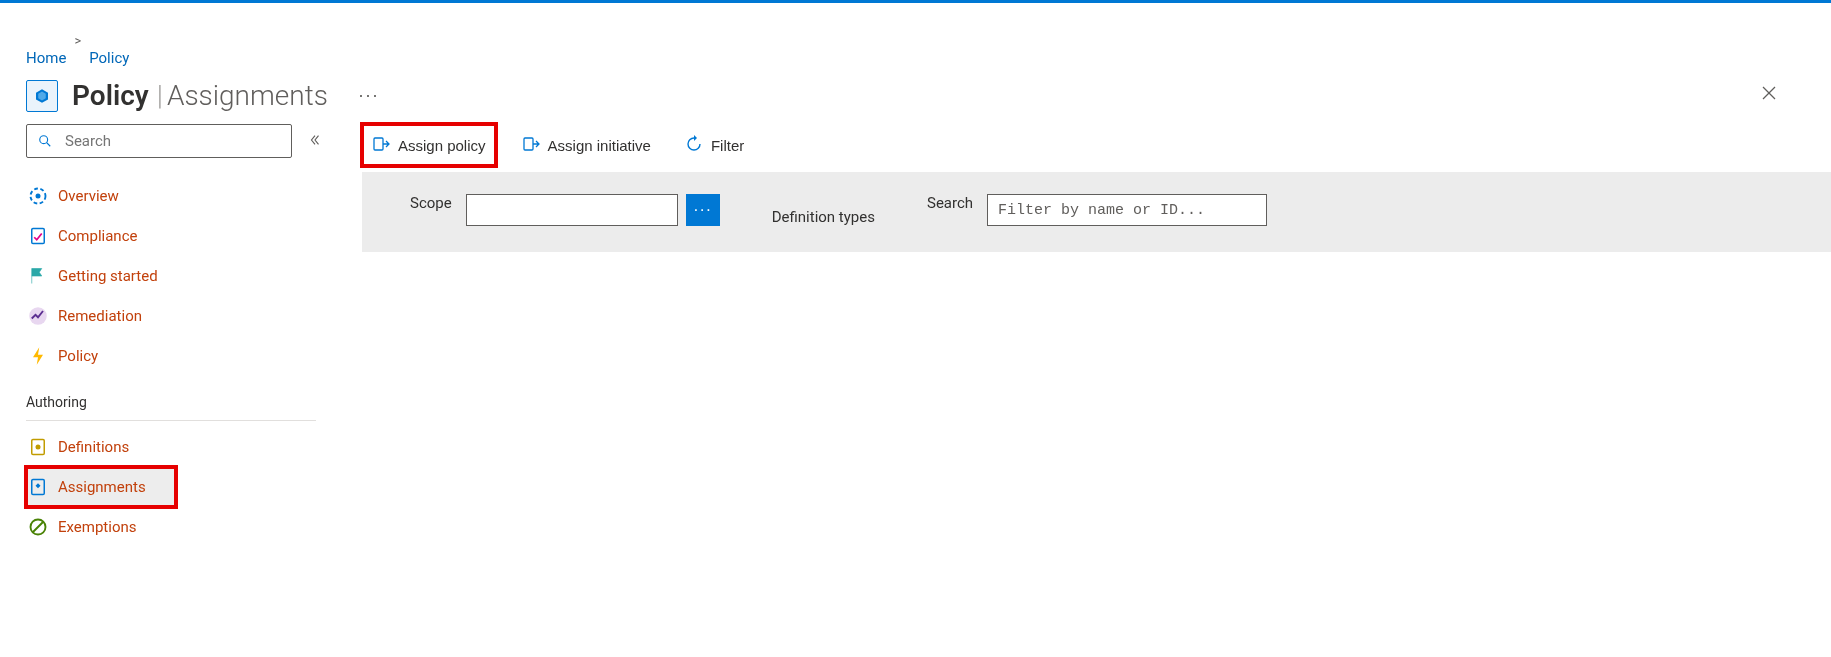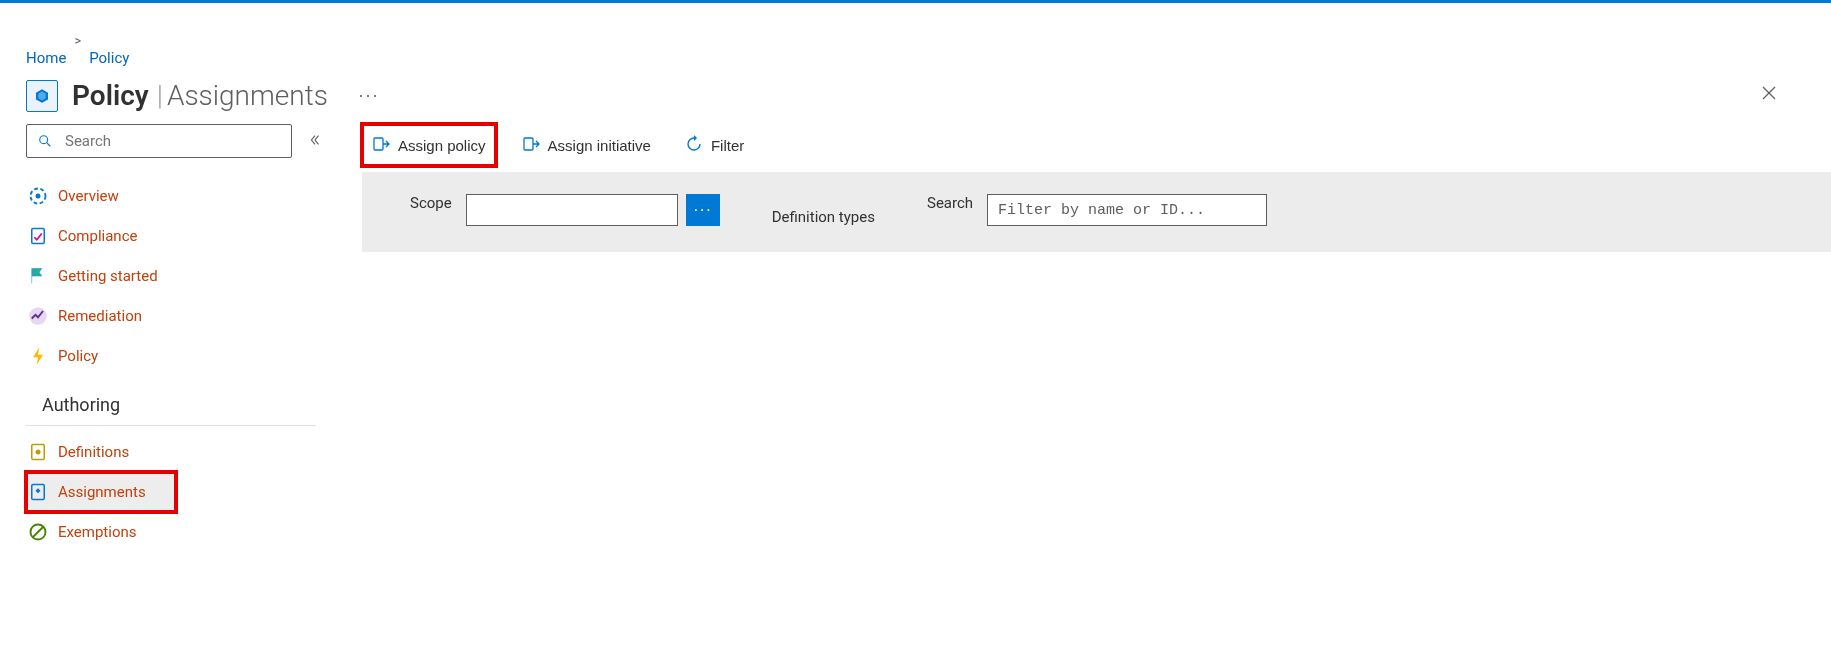--- a/index.html
+++ b/index.html
@@ -92,23 +92,22 @@
     font-size: 15px;
     color: #c2410c;
   }
   .nav-item.active { background: #ededed; }
   .nav-icon {
     width: 20px; height: 20px;
     margin-right: 10px;
     display: flex; align-items: center; justify-content: center;
   }
   .nav-group-label {
-    font-size: 18px; font-weight: 400; color: #323130;
+    font-size: 14px; font-weight: 400; color: #323130;
     padding: 18px 0 6px;
-    margin-left: 16px;
   }
   .nav-group-rule {
     border: none; border-top: 1px solid #e1dfdd;
     margin: 4px 0 6px; width: 290px;
   }
 
   .highlight-red {
     outline: 4px solid #e60000;
     outline-offset: -2px;
     position: relative;

